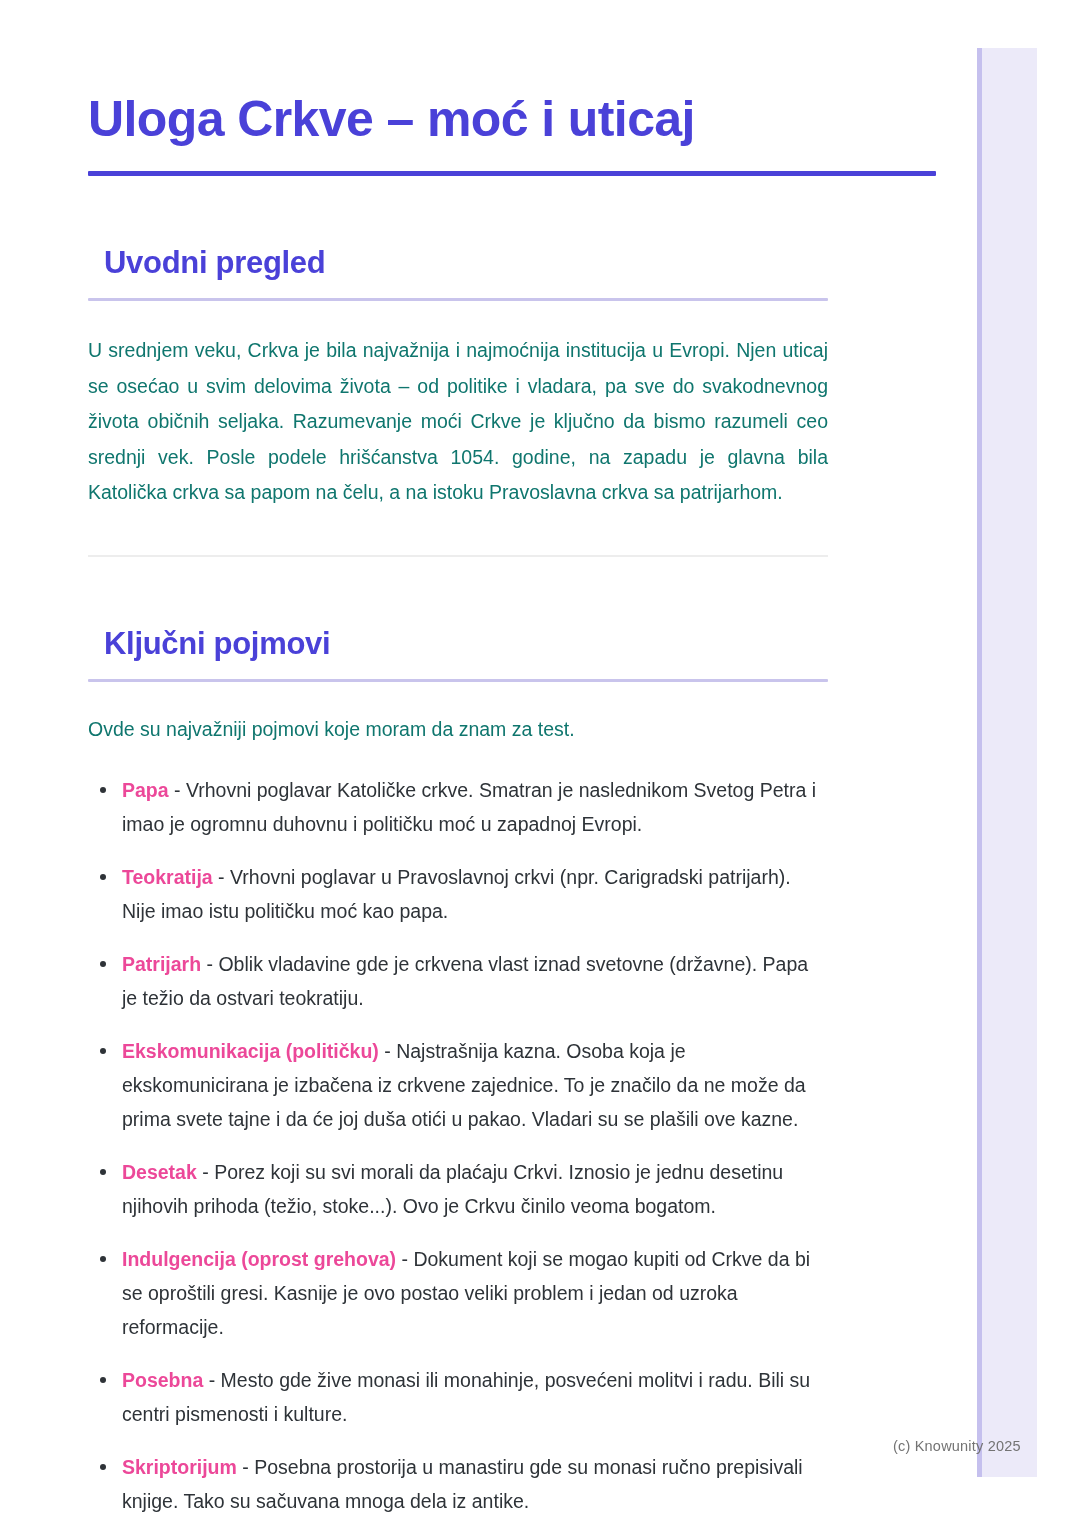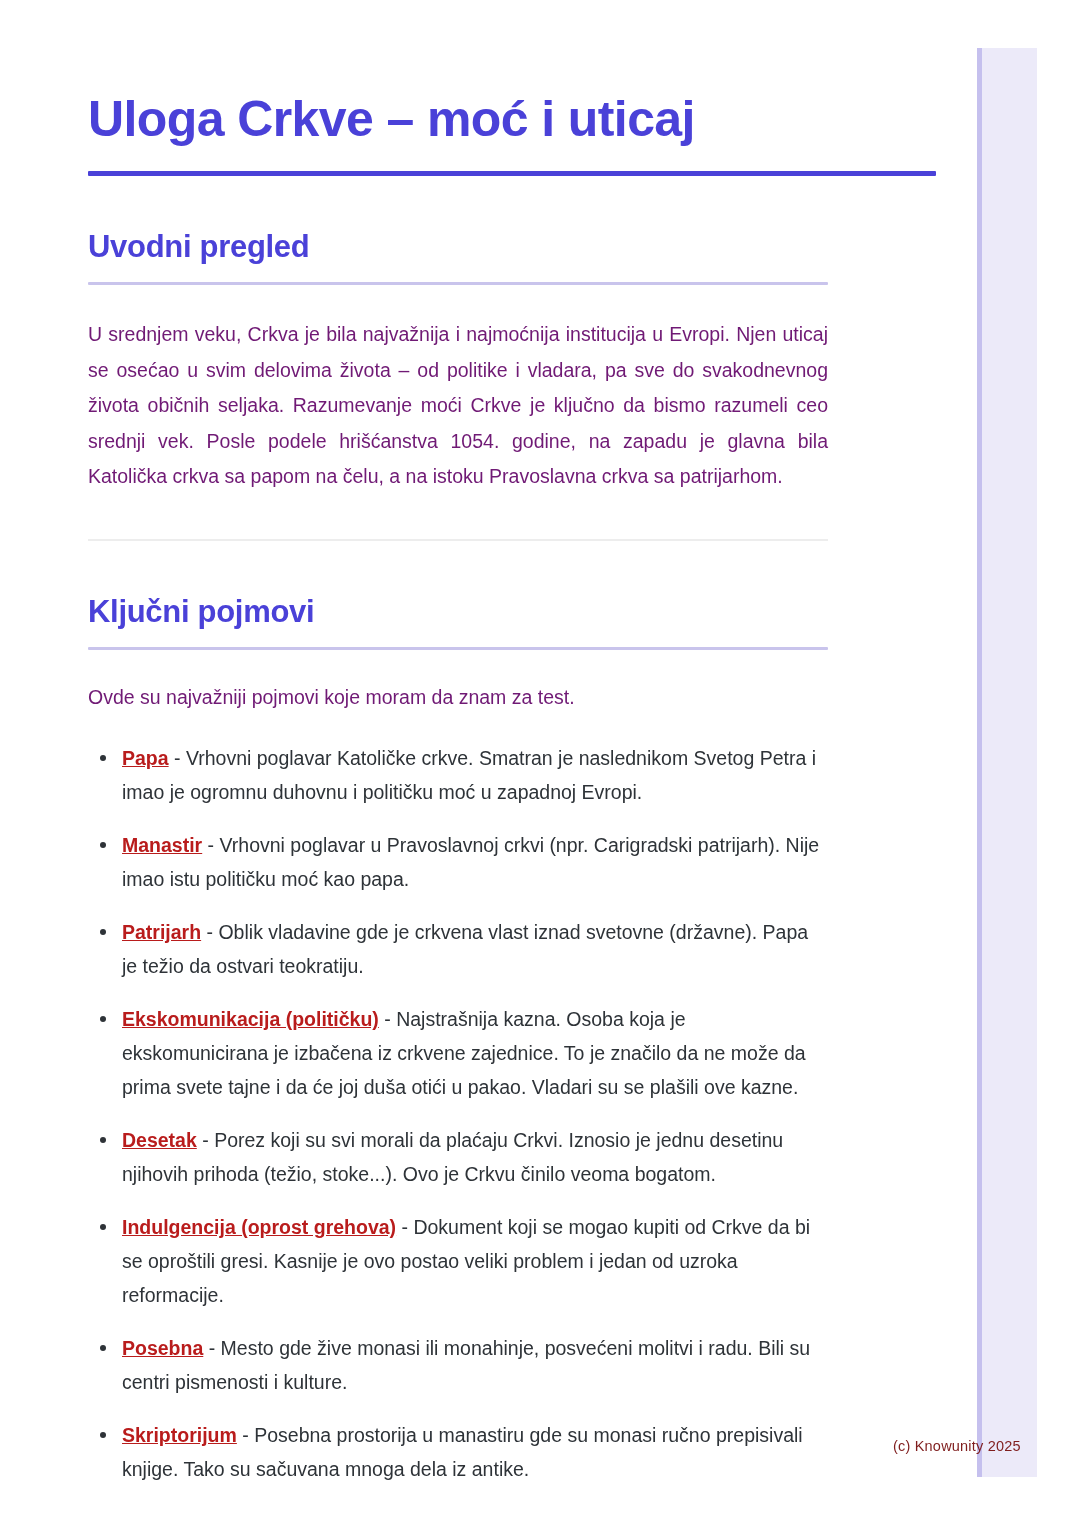--- a/index.html
+++ b/index.html
@@ -62,37 +62,37 @@
   }
 
   
   .section {
     margin-top: 0;
   }
   .section-title {
     font-size: 31px;
     font-weight: bold;
     color: #4a41d8;
-    margin: 0;
+    margin: 16px;
     letter-spacing: -0.3px;
     line-height: 1.2;
   }
   .section-rule {
     margin-top: 17px;
     height: 3px;
     width: 740px;
     background: #c9c4ec;
     border-radius: 1px;
   }
 
   
   .body-text {
     font-size: 19.5px;
     line-height: 35.5px;
-    color: #701a75;
+    color: #0f766e;
     margin: 0;
     width: 740px;
   }
   .body-text.justified {
     text-align: justify;
     text-justify: inter-word;
   }
 
   
   .section-divider {
@@ -125,31 +125,30 @@
     position: absolute;
     left: 12px;
     top: 14px;
     width: 6px;
     height: 6px;
     border-radius: 50%;
     background: #2e3338;
   }
   .term {
     font-weight: bold;
-    color: #b91c1c;
-    text-decoration: underline;
+    color: #ec4899;
   }
 
   
   .watermark {
     position: absolute;
     left: 893px;
     top: 1438px;
     font-size: 14.5px;
-    color: #7f1d1d;
+    color: #737373;
     letter-spacing: 0.2px;
     white-space: nowrap;
   }
 
   
   .gap-32 { height: 32px; }
   .gap-44 { height: 44px; }
   .gap-52 { height: 52px; }
   .gap-26 { height: 26px; }
   .gap-30 { height: 30px; }
@@ -186,21 +185,21 @@
       <p class="body-text">Ovde su najvažniji pojmovi koje moram da znam za test.</p>
       <div class="gap-26"></div>
 
       <ul class="term-list">
         <li>
           <span class="dot"></span>
           <span class="term">Papa</span><span> - Vrhovni poglavar Katoličke crkve. Smatran je naslednikom Svetog Petra i imao je ogromnu duhovnu i političku moć u zapadnoj Evropi.</span>
         </li>
         <li>
           <span class="dot"></span>
-          <span class="term">Manastir</span><span> - Vrhovni poglavar u Pravoslavnoj crkvi (npr. Carigradski patrijarh). Nije imao istu političku moć kao papa.</span>
+          <span class="term">Teokratija</span><span> - Vrhovni poglavar u Pravoslavnoj crkvi (npr. Carigradski patrijarh). Nije imao istu političku moć kao papa.</span>
         </li>
         <li>
           <span class="dot"></span>
           <span class="term">Patrijarh</span><span> - Oblik vladavine gde je crkvena vlast iznad svetovne (državne). Papa je težio da ostvari teokratiju.</span>
         </li>
         <li>
           <span class="dot"></span>
           <span class="term">Ekskomunikacija (političku)</span><span> - Najstrašnija kazna. Osoba koja je ekskomunicirana je izbačena iz crkvene zajednice. To je značilo da ne može da prima svete tajne i da će joj duša otići u pakao. Vladari su se plašili ove kazne.</span>
         </li>
         <li>

